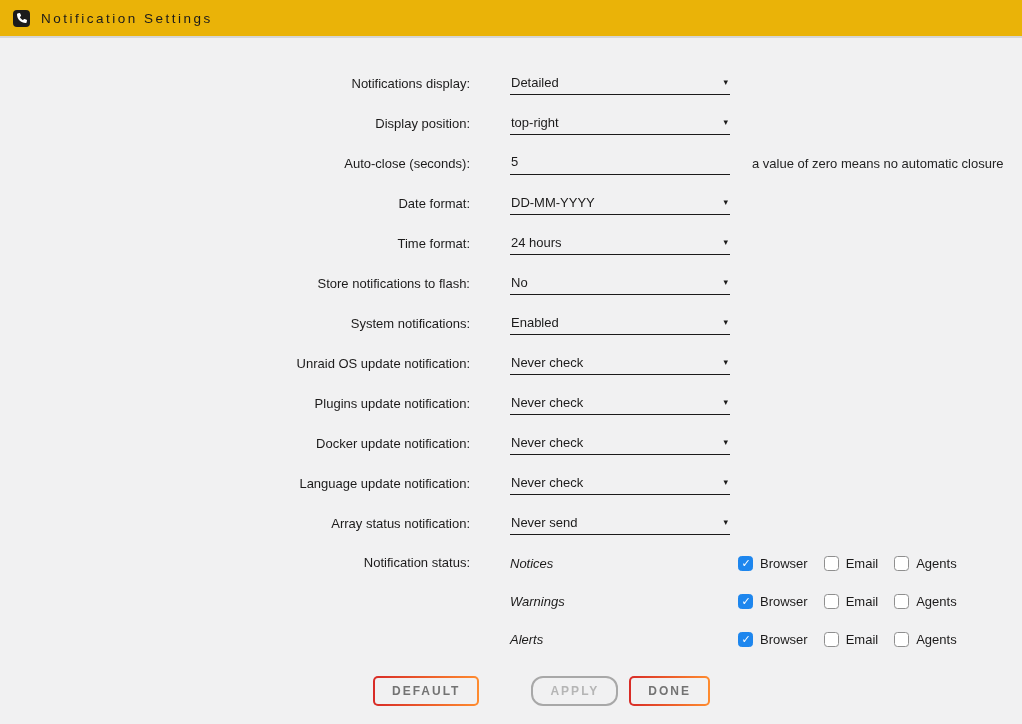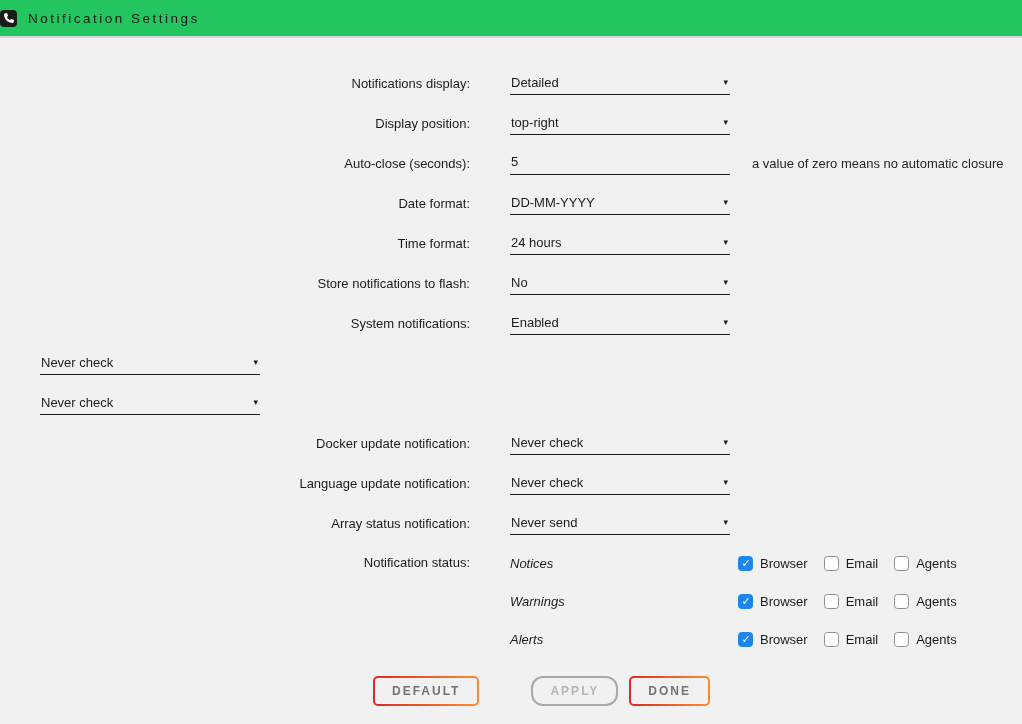--- a/index.html
+++ b/index.html
@@ -7,24 +7,25 @@
   body {
     background:#f1f1f2;
     font-family:"Liberation Sans","DejaVu Sans",sans-serif;
     color:#1c1b1b;
     font-size:13px;
     overflow:hidden;
   }
   
   .header {
     height:38px;
-    background:#22c55e;
+    background:#eab308;
     border-bottom:2px solid #d6d6d6;
     display:flex;
     align-items:center;
+    padding-left:13px;
   }
   .header .app-icon {
     width:17px; height:17px;
     background:#1c1b1b;
     border-radius:4px;
     display:flex; align-items:center; justify-content:center;
     margin-right:11px;
   }
   .header .app-icon svg { width:10px; height:10px; fill:#fff; }
   .header .title {
@@ -220,27 +221,29 @@
 
   <div class="form-row">
     <div class="row-label">System notifications:</div>
     <div class="control">
       <span class="val">Enabled</span>
       <span class="caret">▾</span>
     </div>
   </div>
 
   <div class="form-row">
+    <div class="row-label">Unraid OS update notification:</div>
     <div class="control">
       <span class="val">Never check</span>
       <span class="caret">▾</span>
     </div>
   </div>
 
   <div class="form-row">
+    <div class="row-label">Plugins update notification:</div>
     <div class="control">
       <span class="val">Never check</span>
       <span class="caret">▾</span>
     </div>
   </div>
 
   <div class="form-row">
     <div class="row-label">Docker update notification:</div>
     <div class="control">
       <span class="val">Never check</span>

